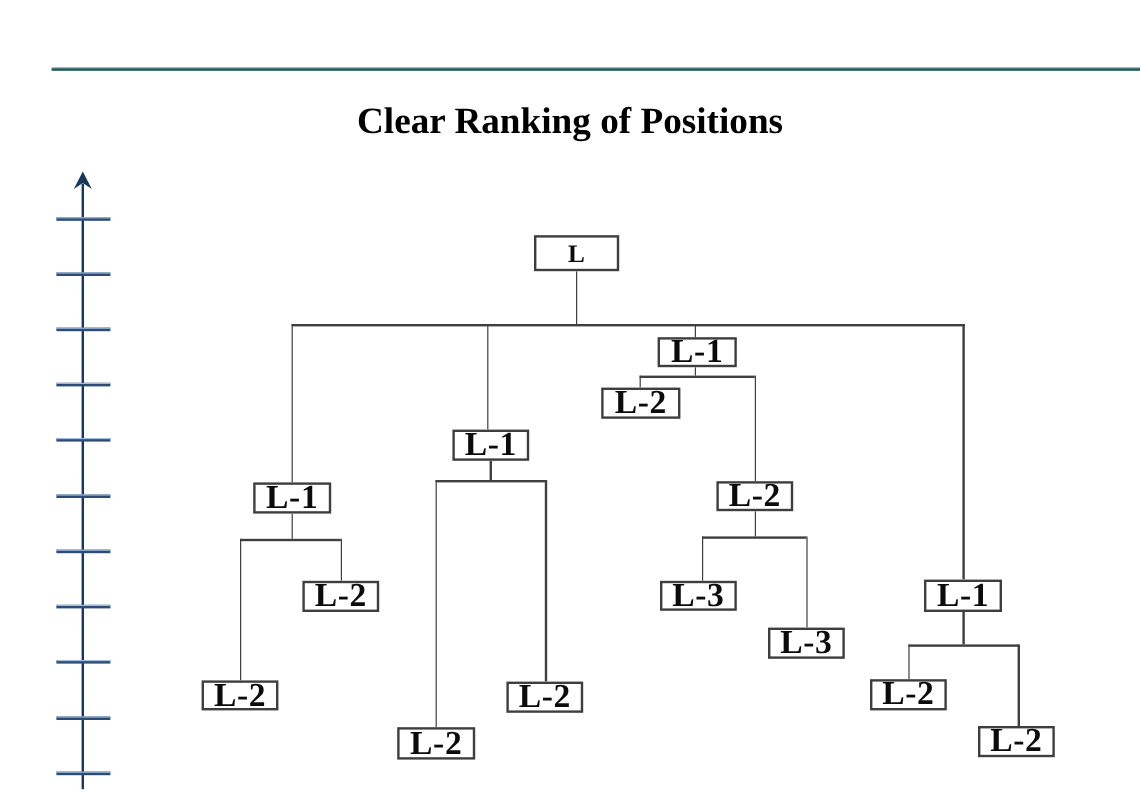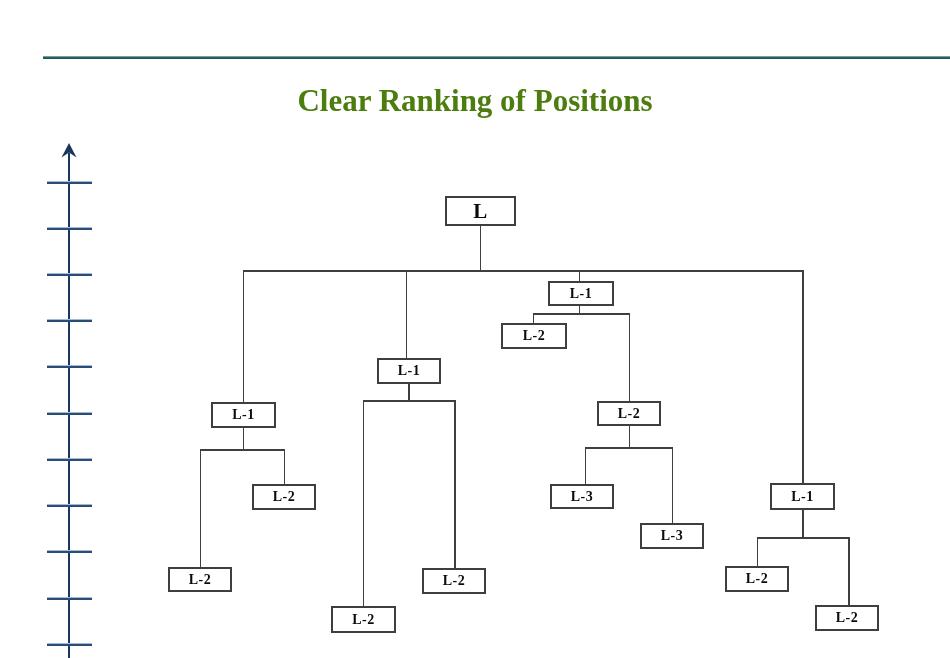--- a/index.html
+++ b/index.html
@@ -12,37 +12,37 @@
     position:absolute; left:43px; top:56px; width:907px; height:3px;
     background:linear-gradient(to bottom,#9cbfbf 0%,#1e5757 55%,#1e5757 100%);
   }
   
   .title-block { position:absolute; left:0; top:82px; width:950px; text-align:center; }
   .title-zh {
     font-weight:bold; font-size:33px; line-height:40px; color:#1414c9;
     font-family:"Liberation Serif","DejaVu Serif",serif;
   }
   .title-en {
-    font-weight:bold; font-size:31px; line-height:37px; color:#4d7c0f;
+    font-weight:bold; font-size:31px; line-height:37px; color:#000000;
     font-family:"Liberation Serif","DejaVu Serif",serif;
   }
   
   .axis-line { position:absolute; left:68px; top:153px; width:2px; height:505px; background:#17375d; }
   .axis-arrow { position:absolute; left:60px; top:143px; }
   .tick {
     position:absolute; left:47px; width:45px; height:3px;
     background:#2b4c77; border-top:1px solid #a3b9d6; box-sizing:border-box;
   }
   
   .vline { position:absolute; width:1.5px; background:#3f3f3f; }
   .hline { position:absolute; height:1.5px; background:#3f3f3f; }
   .node {
     position:absolute; background:#ffffff; border:2px solid #3e3e3e; box-sizing:border-box;
     display:flex; align-items:center; justify-content:center;
-    font-weight:bold; font-size:14px; color:#0b0b0b; letter-spacing:0.5px;
+    font-weight:bold; font-size:28px; color:#0b0b0b; letter-spacing:0.5px;
     font-family:"Liberation Serif","DejaVu Serif",serif;
   }
   .node.root { font-size:21px; }
 </style>
 </head>
 <body>
 
 <div class="slide">
 
   <div class="top-rule"></div>

